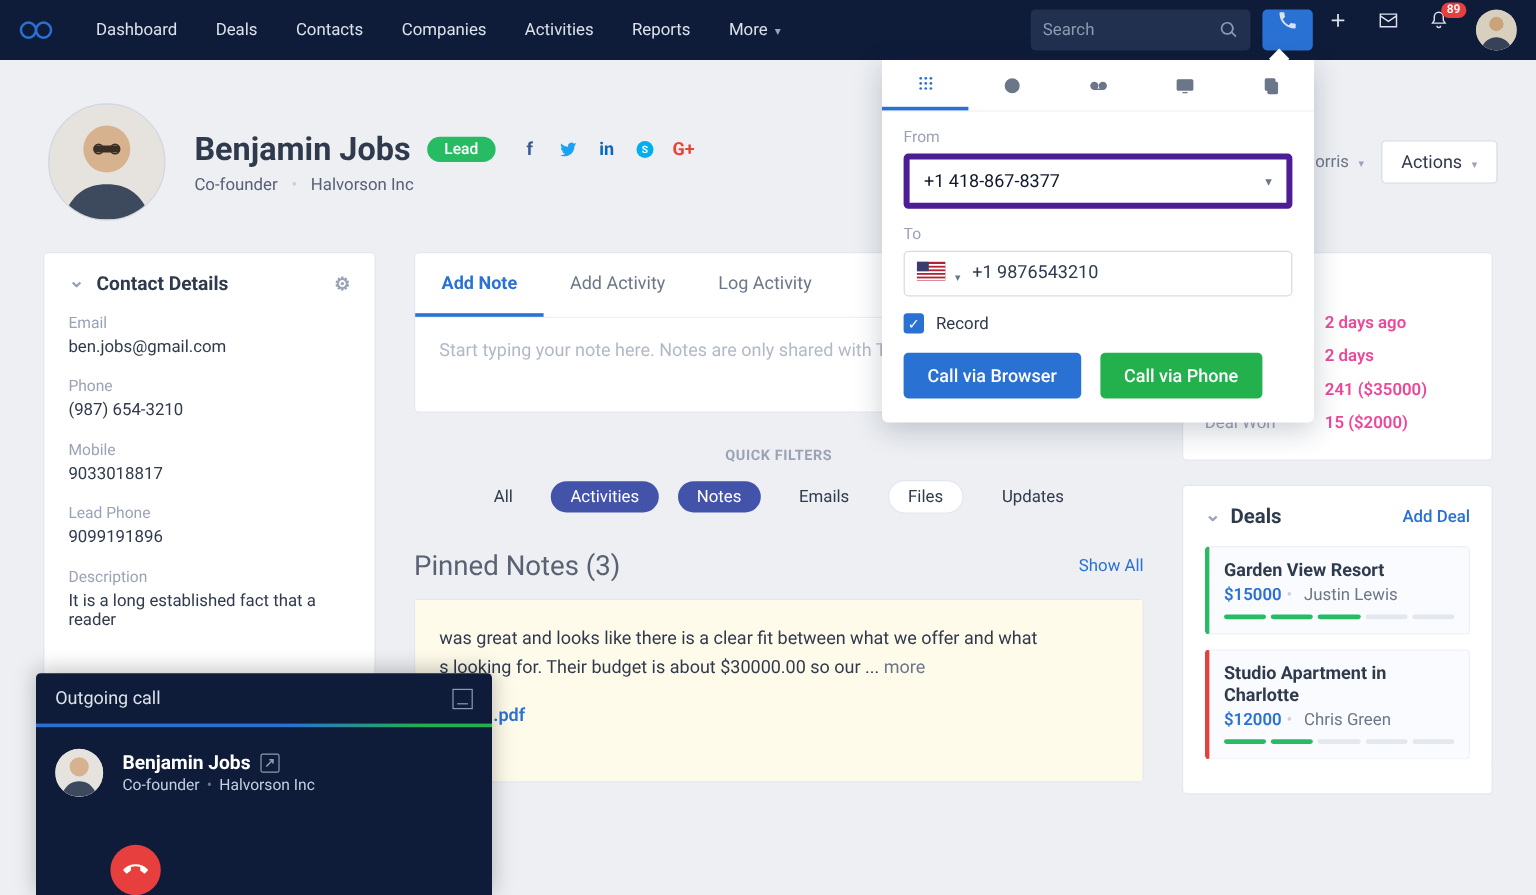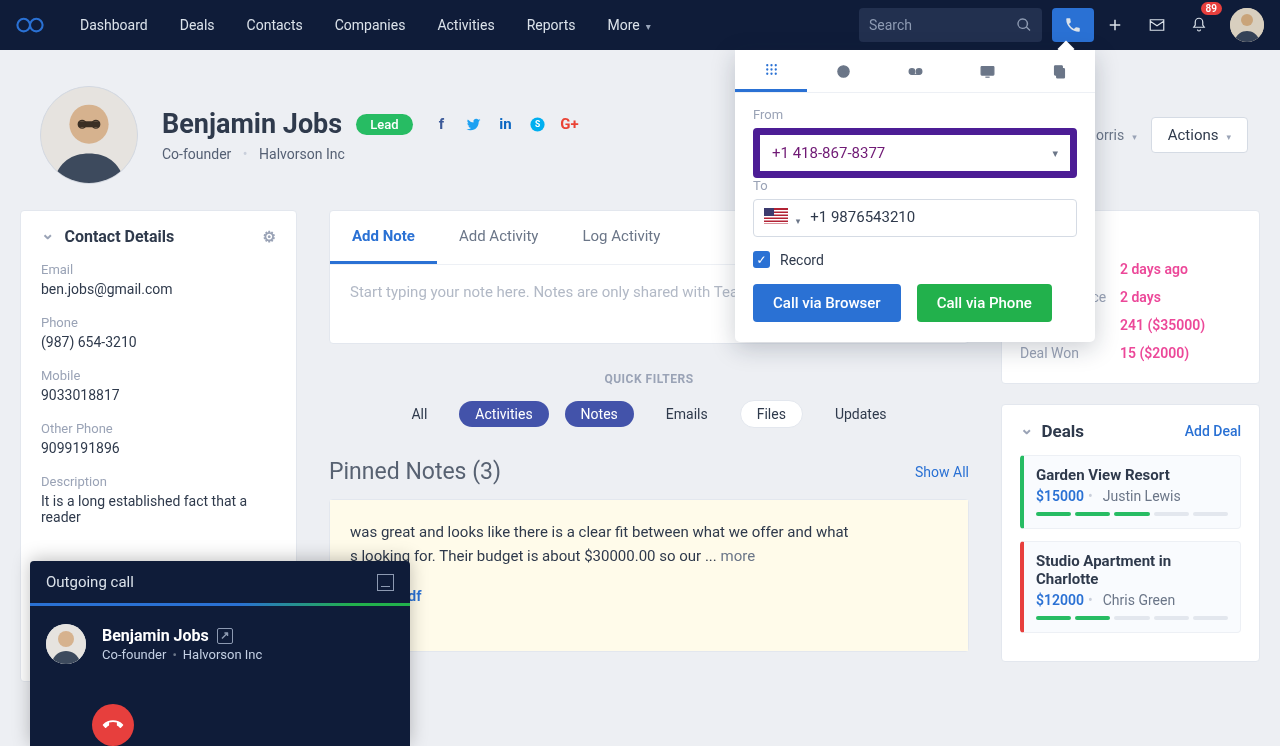--- a/index.html
+++ b/index.html
@@ -8,21 +8,21 @@
 
 .topnav { background:#0f1c39; height:50px; display:flex; align-items:center; padding:0 16px; color:#dbe2ea; position:relative; z-index:10; }
 .logo { width:28px; height:26px; margin-right:36px; display:flex; align-items:center; justify-content:center; }
 .navlinks { display:flex; gap:32px; }
 .navlink { color:#dbe2ea; cursor:pointer; }
 .navlink.more::after { content:"▾"; font-size:10px; margin-left:6px; color:#99a5ba; }
 .navspacer { flex:1; }
 .search { background:#22304f; border-radius:4px; height:34px; width:183px; display:flex; align-items:center; padding:0 10px; color:#8d9ab2; margin-right:10px; }
 .search span { flex:1; }
 .search svg { width:16px; height:16px; fill:#8d9ab2; }
-.navicon { width:42px; height:34px; display:flex; align-items:center; justify-content:center; cursor:pointer; border-radius:4px; color:#dbe2ea; }
+.navicon { width:42px; height:34px; display:flex; justify-content:center; cursor:pointer; border-radius:4px; color:#dbe2ea; }
 .navicon.active { background:#2a71d4; }
 .navicon svg { width:18px; height:18px; fill:currentColor; }
 .bellwrap { position:relative; }
 .badge { position:absolute; top:-6px; right:-2px; background:#e73f3d; color:#fff; font-size:10px; font-weight:600; border-radius:10px; padding:1px 5px; }
 .avatar-top { width:34px; height:34px; border-radius:50%; background:#c6bca8; margin-left:10px; overflow:hidden; }
 .avatar-top svg { width:100%; height:100%; }
 
 
 .header { display:flex; align-items:center; padding:36px 32px 26px 40px; }
 .bigavatar { width:98px; height:98px; border-radius:50%; background:#cfd6de; border:1px solid #d3d8e1; overflow:hidden; margin-right:24px; }
@@ -39,21 +39,21 @@
 .soc.gp { color:#ea4335; }
 .headline2 { margin-top:6px; color:#556074; font-size:14px; }
 .headline2 .dot { color:#c9cfdb; margin:0 8px; }
 .headspacer { flex:1; }
 .assignedto { color:#6b7688; font-size:14px; margin-right:14px; }
 .assignedto::after { content:"▾"; font-size:9px; margin-left:8px; color:#9aa3b6; }
 .actionsbtn { background:#fff; border:1px solid #d5dbe4; border-radius:4px; padding:8px 16px; font-size:15px; color:#2f3a4c; cursor:pointer; }
 .actionsbtn::after { content:"▾"; font-size:9px; margin-left:8px; color:#9aa3b6; }
 
 
-.cols { display:flex; gap:32px; padding:0 20px; }
+.cols { display:flex; gap:32px; padding:0 36px; }
 
 
 .leftcard { width:277px; background:#fff; border:1px solid #e3e7ee; border-radius:4px; padding:16px 20px; }
 .leftcard .secthead { display:flex; align-items:center; font-weight:700; font-size:16px; color:#2f3a4c; margin-bottom:16px; }
 .leftcard .secthead::before { content:"⌄"; margin-right:10px; color:#9aa3b6; font-size:16px; transform:translateY(-3px); }
 .leftcard .gear { margin-left:auto; color:#9aa3b6; cursor:pointer; font-size:15px; }
 .fld { margin-bottom:18px; }
 .fld .lab { color:#9aa3b6; font-size:13px; margin-bottom:4px; }
 .fld .val { color:#2f3a4c; font-size:14px; }
 
@@ -112,21 +112,21 @@
 
 
 .popover { position:absolute; top:50px; left:735px; width:360px; background:#fff; border-radius:0 0 5px 5px; box-shadow:0 6px 24px rgba(18,30,56,.22); z-index:50; }
 .popover::before { content:""; position:absolute; top:-7px; right:23px; width:12px; height:12px; background:#fff; transform:rotate(45deg); }
 .poptabs { display:flex; border-bottom:1px solid #edf0f5; }
 .poptab { flex:1; height:42px; display:flex; align-items:center; justify-content:center; color:#6b7688; cursor:pointer; }
 .poptab svg { width:17px; height:17px; fill:currentColor; }
 .poptab.active { border-bottom:3px solid #2a71d4; color:#2a71d4; }
 .popbody { padding:14px 18px 20px; }
 .poplab { color:#9aa3b6; font-size:13px; margin-bottom:6px; }
-.popsel { border:7px solid #4c1d95; border-radius:4px; padding:9px 12px; display:flex; align-items:center; font-size:15px; color:#701a75; cursor:pointer; }
+.popsel { border:5px solid #4c1d95; border-radius:4px; padding:9px 12px; display:flex; align-items:center; font-size:15px; color:#0f172a; margin-bottom:14px; cursor:pointer; }
 .popsel::after { content:"▾"; margin-left:auto; color:#6b7688; font-size:11px; }
 .popinput { border:1px solid #d5dbe4; border-radius:4px; padding:8px 10px; display:flex; font-size:15px; color:#2f3a4c; margin-bottom:14px; }
 .flag { width:24px; height:16px; margin-right:6px; }
 .flagwrap::after { content:"▾"; font-size:9px; color:#6b7688; margin-right:10px; margin-left:-2px; }
 .recordrow { display:flex; align-items:center; gap:10px; margin-bottom:16px; }
 .chk { width:17px; height:17px; background:#2a71d4; border-radius:3px; display:inline-flex; align-items:center; justify-content:center; color:#fff; font-size:12px; }
 .popbtns { display:flex; gap:16px; }
 .popbtn { flex:0 0 auto; padding:10px 20px; border-radius:4px; font-size:15px; font-weight:500; color:#fff; cursor:pointer; border:none; }
 .popbtn.blue { background:#2a71d4; }
 .popbtn.green { background:#22b14c; }
@@ -262,21 +262,21 @@
       </div>
     <div class="fld">
         <div class="lab">Phone</div>
         <div class="val">(987) 654-3210</div>
       </div>
     <div class="fld">
         <div class="lab">Mobile</div>
         <div class="val">9033018817</div>
       </div>
     <div class="fld">
-        <div class="lab">Other Phone</div>
+        <div class="lab">Lead Phone</div>
         <div class="val">9099191896</div>
       </div>
     <div class="fld">
         <div class="lab">Description</div>
         <div class="val">It is a long established fact that a reader</div>
       </div>
   </div>
 
   <div class="mid">
     <div class="activitycard">

